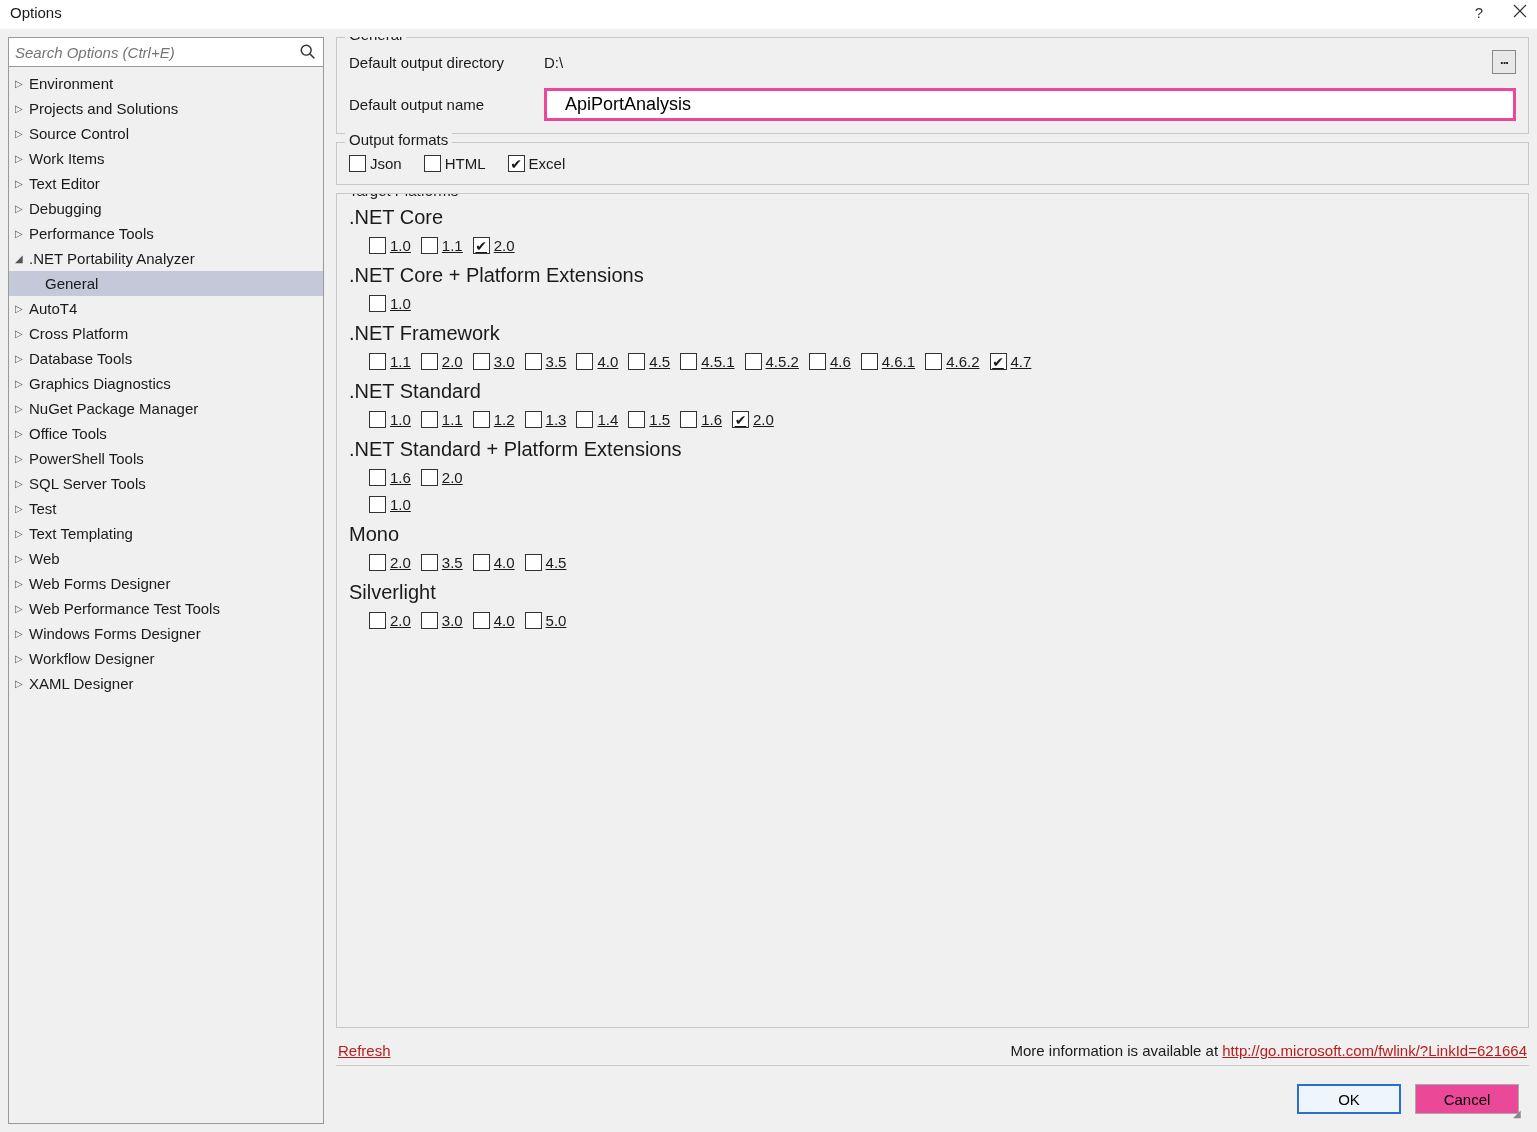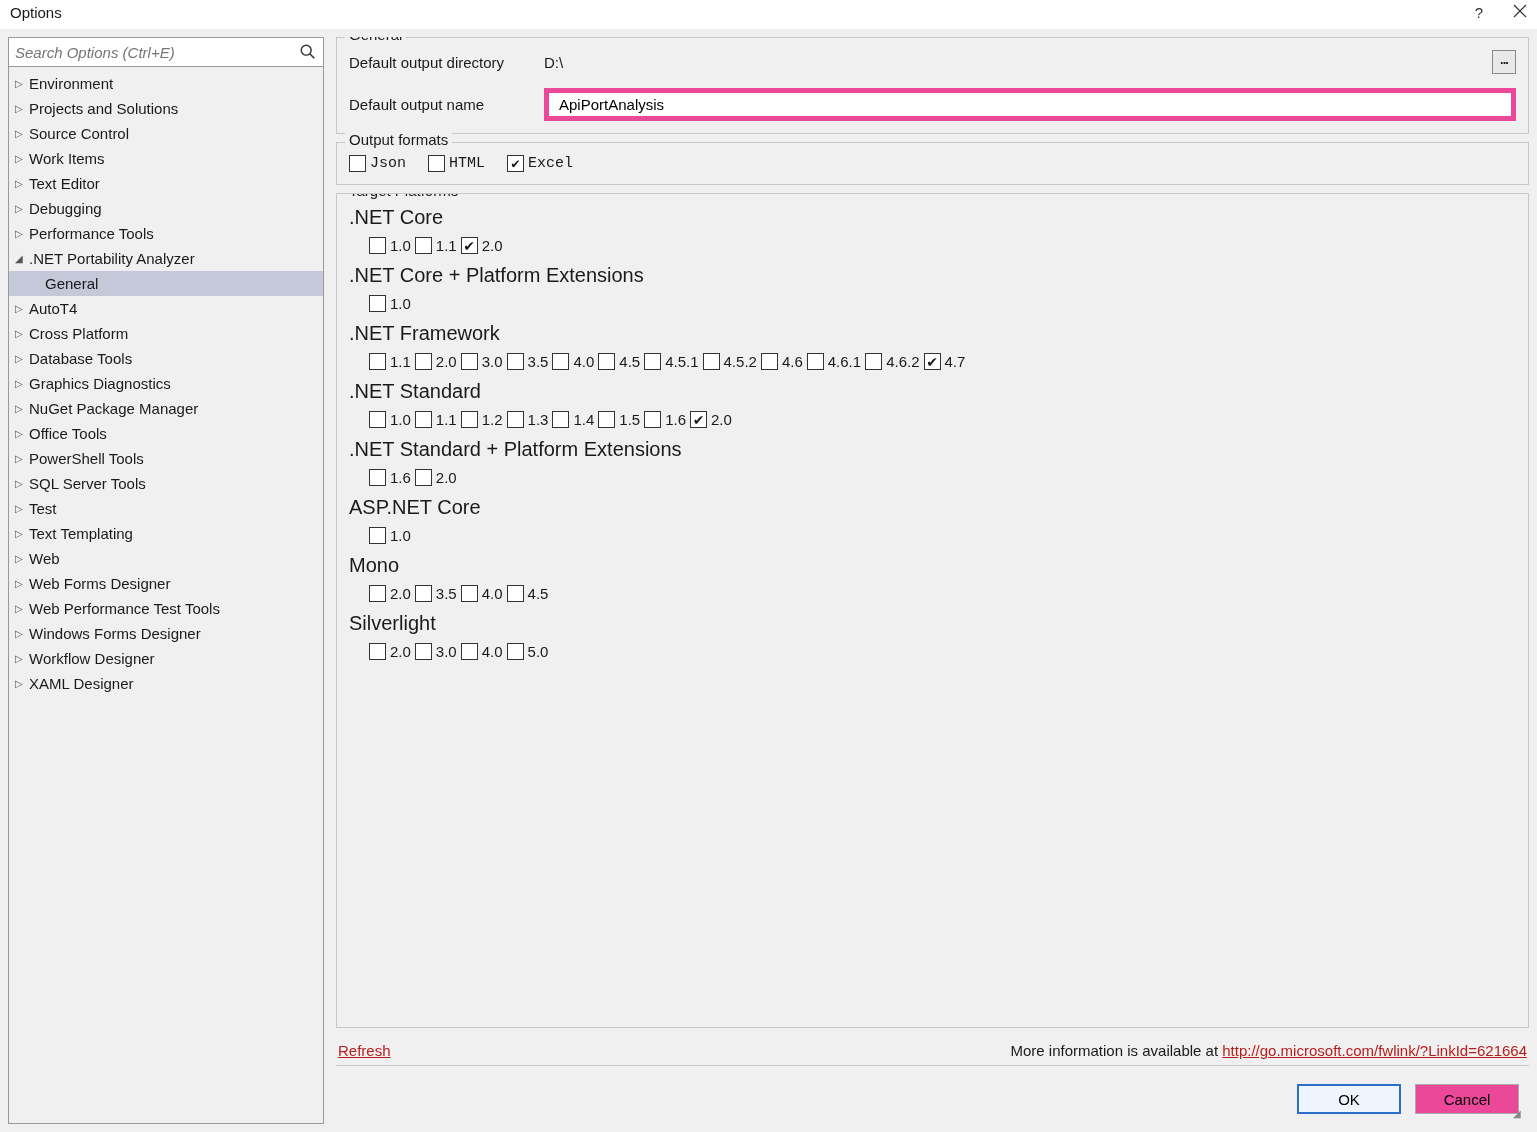--- a/index.html
+++ b/index.html
@@ -133,33 +133,32 @@
   width: 24px;
   height: 24px;
   text-align: center;
   line-height: 18px;
   font-weight: bold;
   cursor: default;
   font-size: 13px;
   letter-spacing: -1px;
 }
 .text-input {
-  border: 5px solid #ec4899;
+  border: 3px solid #ec4899;
   background: #fff;
-  padding: 3px 10px;
-  font-size: 15px;
+  padding: 3px 18px;
+  font-size: 18px;
   width: 100%;
   grid-column: 2 / span 2;
 }
 .checkbox-row {
   display: flex;
   gap: 22px;
   align-items: center;
   flex-wrap: wrap;
-  font-family: Liberation Mono, monospace;
 }
 .chk {
   display: inline-flex;
   align-items: center;
   gap: 4px;
   font-size: 15px;
 }
 .chk .box {
   width: 17px;
   height: 17px;
@@ -178,21 +177,22 @@
 }
 .platform-group { margin-bottom: 10px; }
 .platform-name {
   font-size: 20px;
   margin-bottom: 8px;
 }
 .platform-versions {
   padding-left: 20px;
   display: flex;
   flex-wrap: wrap;
-  gap: 4px;
+  gap: 10px;
+  text-decoration: underline;
 }
 .footer-links {
   display: flex;
   justify-content: space-between;
   padding: 6px 2px;
   border-bottom: 1px solid #ccc;
   font-size: 15px;
 }
 .footer-links a { color: #b91c1c; text-decoration: underline; cursor: pointer; }
 .buttons-row {
@@ -512,21 +512,20 @@
                   <span class="box"></span>
                   <span>1.6</span>
                 </span>
                 <span class="chk">
                   <span class="box"></span>
                   <span>2.0</span>
                 </span>
               </div>
             </div>
             <div class="platform-group">
-              <div class="platform-name">ASP.NET Core</div>
               <div class="platform-versions">
                 <span class="chk">
                   <span class="box"></span>
                   <span>1.0</span>
                 </span>
               </div>
             </div>
             <div class="platform-group">
               <div class="platform-name">Mono</div>
               <div class="platform-versions">

